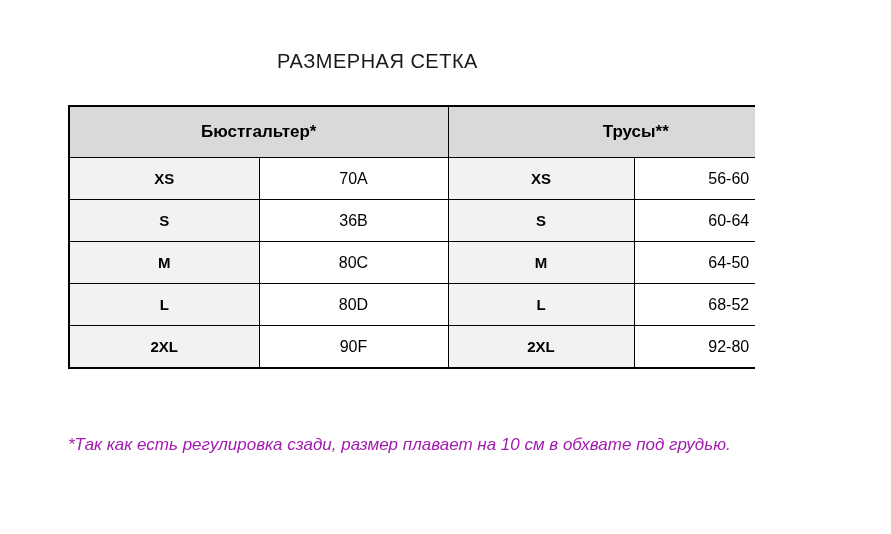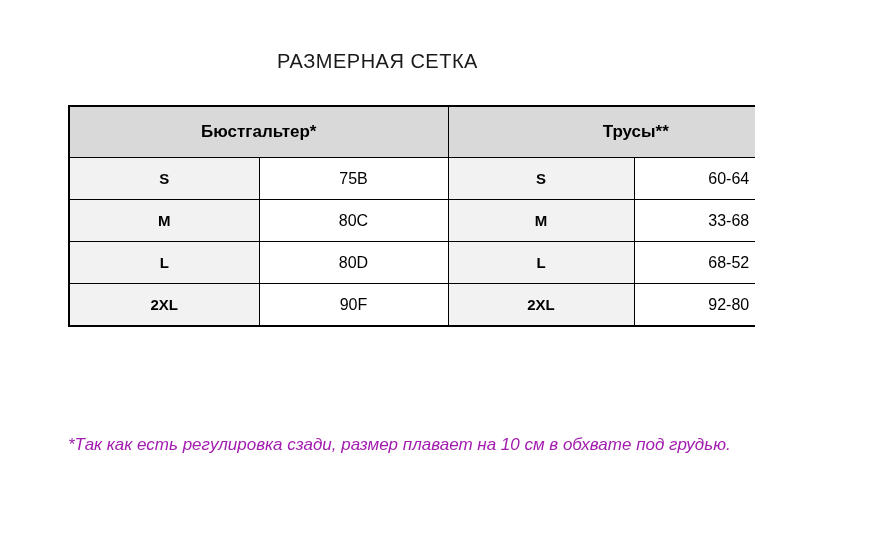--- a/index.html
+++ b/index.html
@@ -91,30 +91,36 @@
       <col style="width:190px">
     </colgroup>
     <thead>
       <tr>
         <th colspan="2">Бюстгальтер*</th>
         <th colspan="2">Трусы**</th>
       </tr>
     </thead>
     <tbody>
       <tr>
+        <td class="size-label">XS</td>
+        <td>70A</td>
+        <td class="size-label">XS</td>
+        <td>56-60</td>
+      </tr>
+      <tr>
         <td class="size-label">S</td>
-        <td>75B</td>
+        <td>36B</td>
         <td class="size-label">S</td>
         <td>60-64</td>
       </tr>
       <tr>
         <td class="size-label">M</td>
         <td>80C</td>
         <td class="size-label">M</td>
-        <td>33-68</td>
+        <td>64-50</td>
       </tr>
       <tr>
         <td class="size-label">L</td>
         <td>80D</td>
         <td class="size-label">L</td>
         <td>68-52</td>
       </tr>
       <tr>
         <td class="size-label">2XL</td>
         <td>90F</td>

